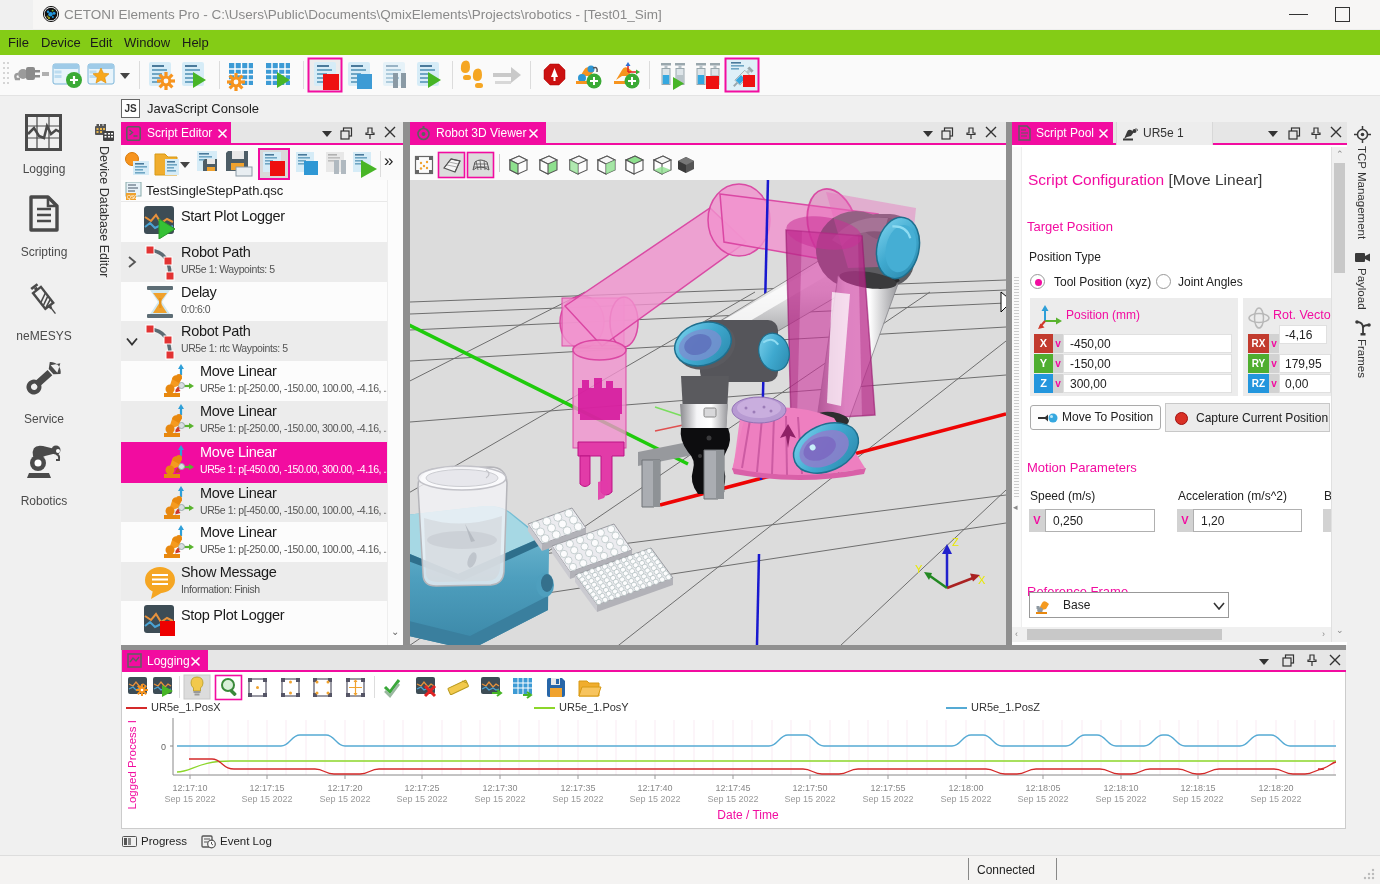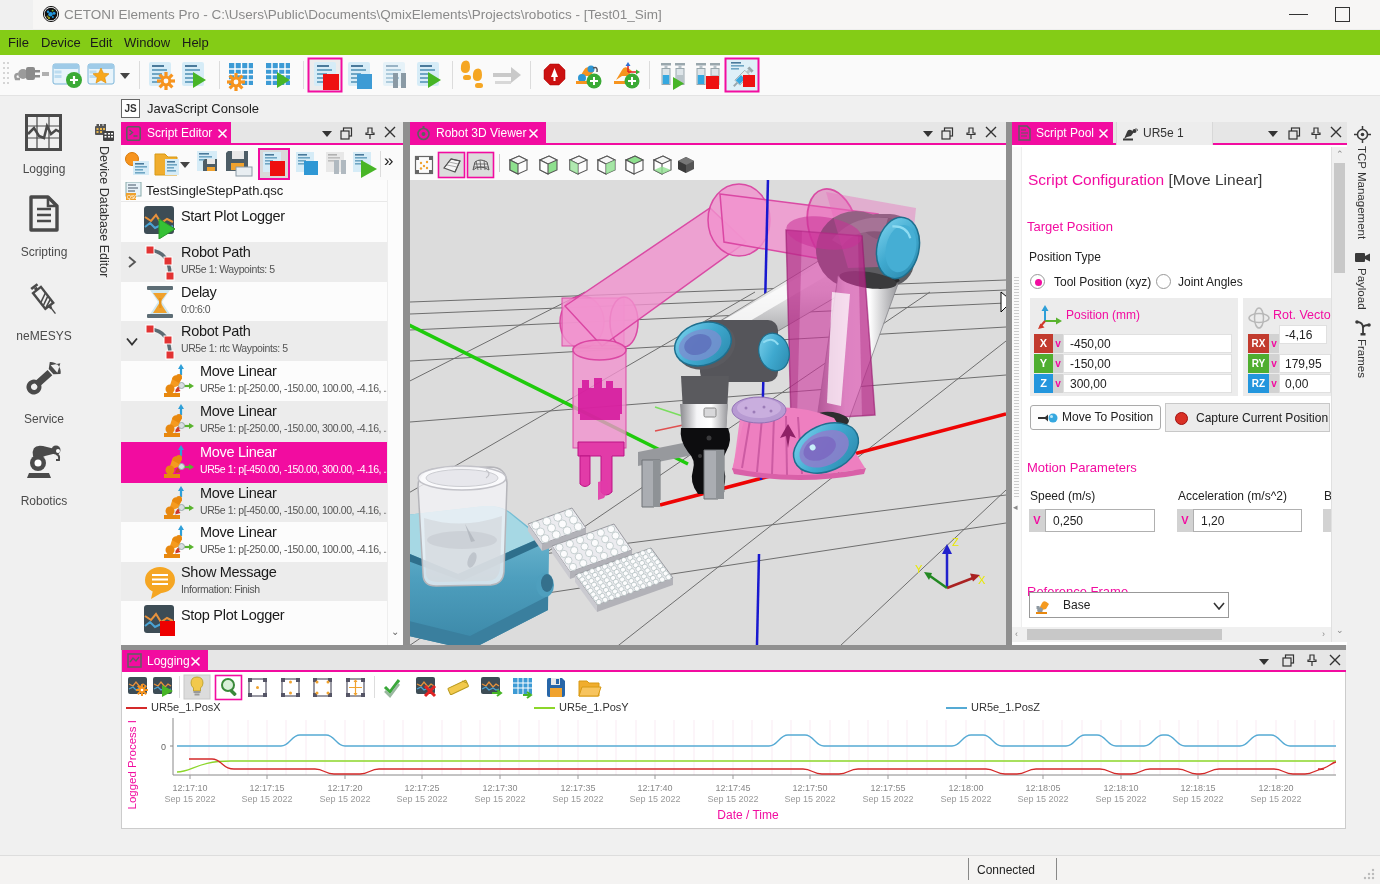--- a/index.html
+++ b/index.html
@@ -1407,20 +1407,35 @@
         <line x1="1154" y1="125" x2="1154" y2="129" stroke="#999"></line>
         <text x="1154" y="141" font-size="9" fill="#888" text-anchor="middle">12:18:20</text>
         <text x="1154" y="152" font-size="9" fill="#999" text-anchor="middle">Sep 15 2022</text>
 <path d="M55 122 C70 122 75 111 109 111 L1214 111" stroke="#8cd62a" stroke-width="1.3" fill="none"></path>
 <path d="M67 109 L90 109 C100 109 100 119 112 119 L193 119 C202 119 203 124 212 124 L238 124 C247 124 248 119 257 119 L681 119 C690 119 691 124 700 124 L717 124 C726 124 727 119 736 119 L864 119 C873 119 874 124 883 124 L895 124 C904 124 905 119 914 119 L978 119 C987 119 988 124 997 124 L1009 124 C1018 124 1019 119 1028 119 L1056 119 C1065 119 1066 124 1075 124 L1078 124 C1087 124 1088 119 1097 119 L1152 119 C1161 119 1162 124 1171 124 L1183 124 C1192 124 1193 119 1202 119 L1196 119 C1206 119 1208 113 1214 112" stroke="#d42a2a" stroke-width="1.3" fill="none"></path>
 <path d="M55 96 L159 96 C168 96 169 85 178 85 L204 85 C213 85 214 96 223 96 L647 96 C656 96 657 85 666 85 L683 85 C692 85 693 96 702 96 L830 96 C839 96 840 85 849 85 L861 85 C870 85 871 96 880 96 L944 96 C953 96 954 85 963 85 L975 85 C984 85 985 96 994 96 L1022 96 C1031 96 1032 85 1041 85 L1044 85 C1053 85 1054 96 1063 96 L1118 96 C1127 96 1128 85 1137 85 L1149 85 C1158 85 1159 96 1168 96 L1214 96" stroke="#55aad4" stroke-width="1.3" fill="none"></path>
 <text x="626" y="169" font-size="12" fill="#f20ca0" text-anchor="middle">Date / Time</text>
 </svg>
 </div>
 
+<div class="abs" id="bottabs" style="left:121px;top:832px;width:400px;height:22px;font-size:11.5px;color:#222;">
+<svg class="abs" style="left:1px;top:4px" width="15" height="11" viewBox="0 0 15 11">
+        <rect x="0.5" y="0.5" width="14" height="10" rx="1" fill="none" stroke="#555"></rect>
+        <rect x="2" y="2" width="3" height="7" fill="#555"></rect>
+        <rect x="6" y="2" width="3" height="7" fill="#888"></rect>
+      </svg>
+<div class="abs" style="left:20px;top:3px;">Progress</div>
+<svg class="abs" style="left:80px;top:2px" width="15" height="15" viewBox="0 0 15 15">
+        <rect x="1" y="2" width="10" height="11" rx="1" fill="none" stroke="#555" stroke-width="1.3"></rect>
+        <path d="M3 5 h6 M3 8 h4" stroke="#555"></path>
+        <circle cx="10.5" cy="10" r="3.8" fill="#fafafa" stroke="#555" stroke-width="1.2"></circle>
+        <path d="M10.5 8 v2 l1.5 1" stroke="#555" fill="none"></path>
+      </svg>
+<div class="abs" style="left:99px;top:3px;">Event Log</div>
+</div>
 
 <div class="abs" id="status" style="left:0;top:855px;width:1380px;height:29px;background:#f4f3f2;border-top:1px solid #ddd;">
 <div class="abs" style="left:968px;top:2px;width:1px;height:22px;background:#888;"></div>
 <div class="abs" style="left:977px;top:7px;font-size:12px;color:#222;">Connected</div>
 <div class="abs" style="left:1056px;top:2px;width:1px;height:22px;background:#888;"></div>
 <svg class="abs" style="left:1362px;top:11px" width="14" height="14">
         <g fill="#bbb">
           <circle cx="11" cy="3" r="1.2"></circle>
           <circle cx="7" cy="7" r="1.2"></circle>
           <circle cx="11" cy="7" r="1.2"></circle>

